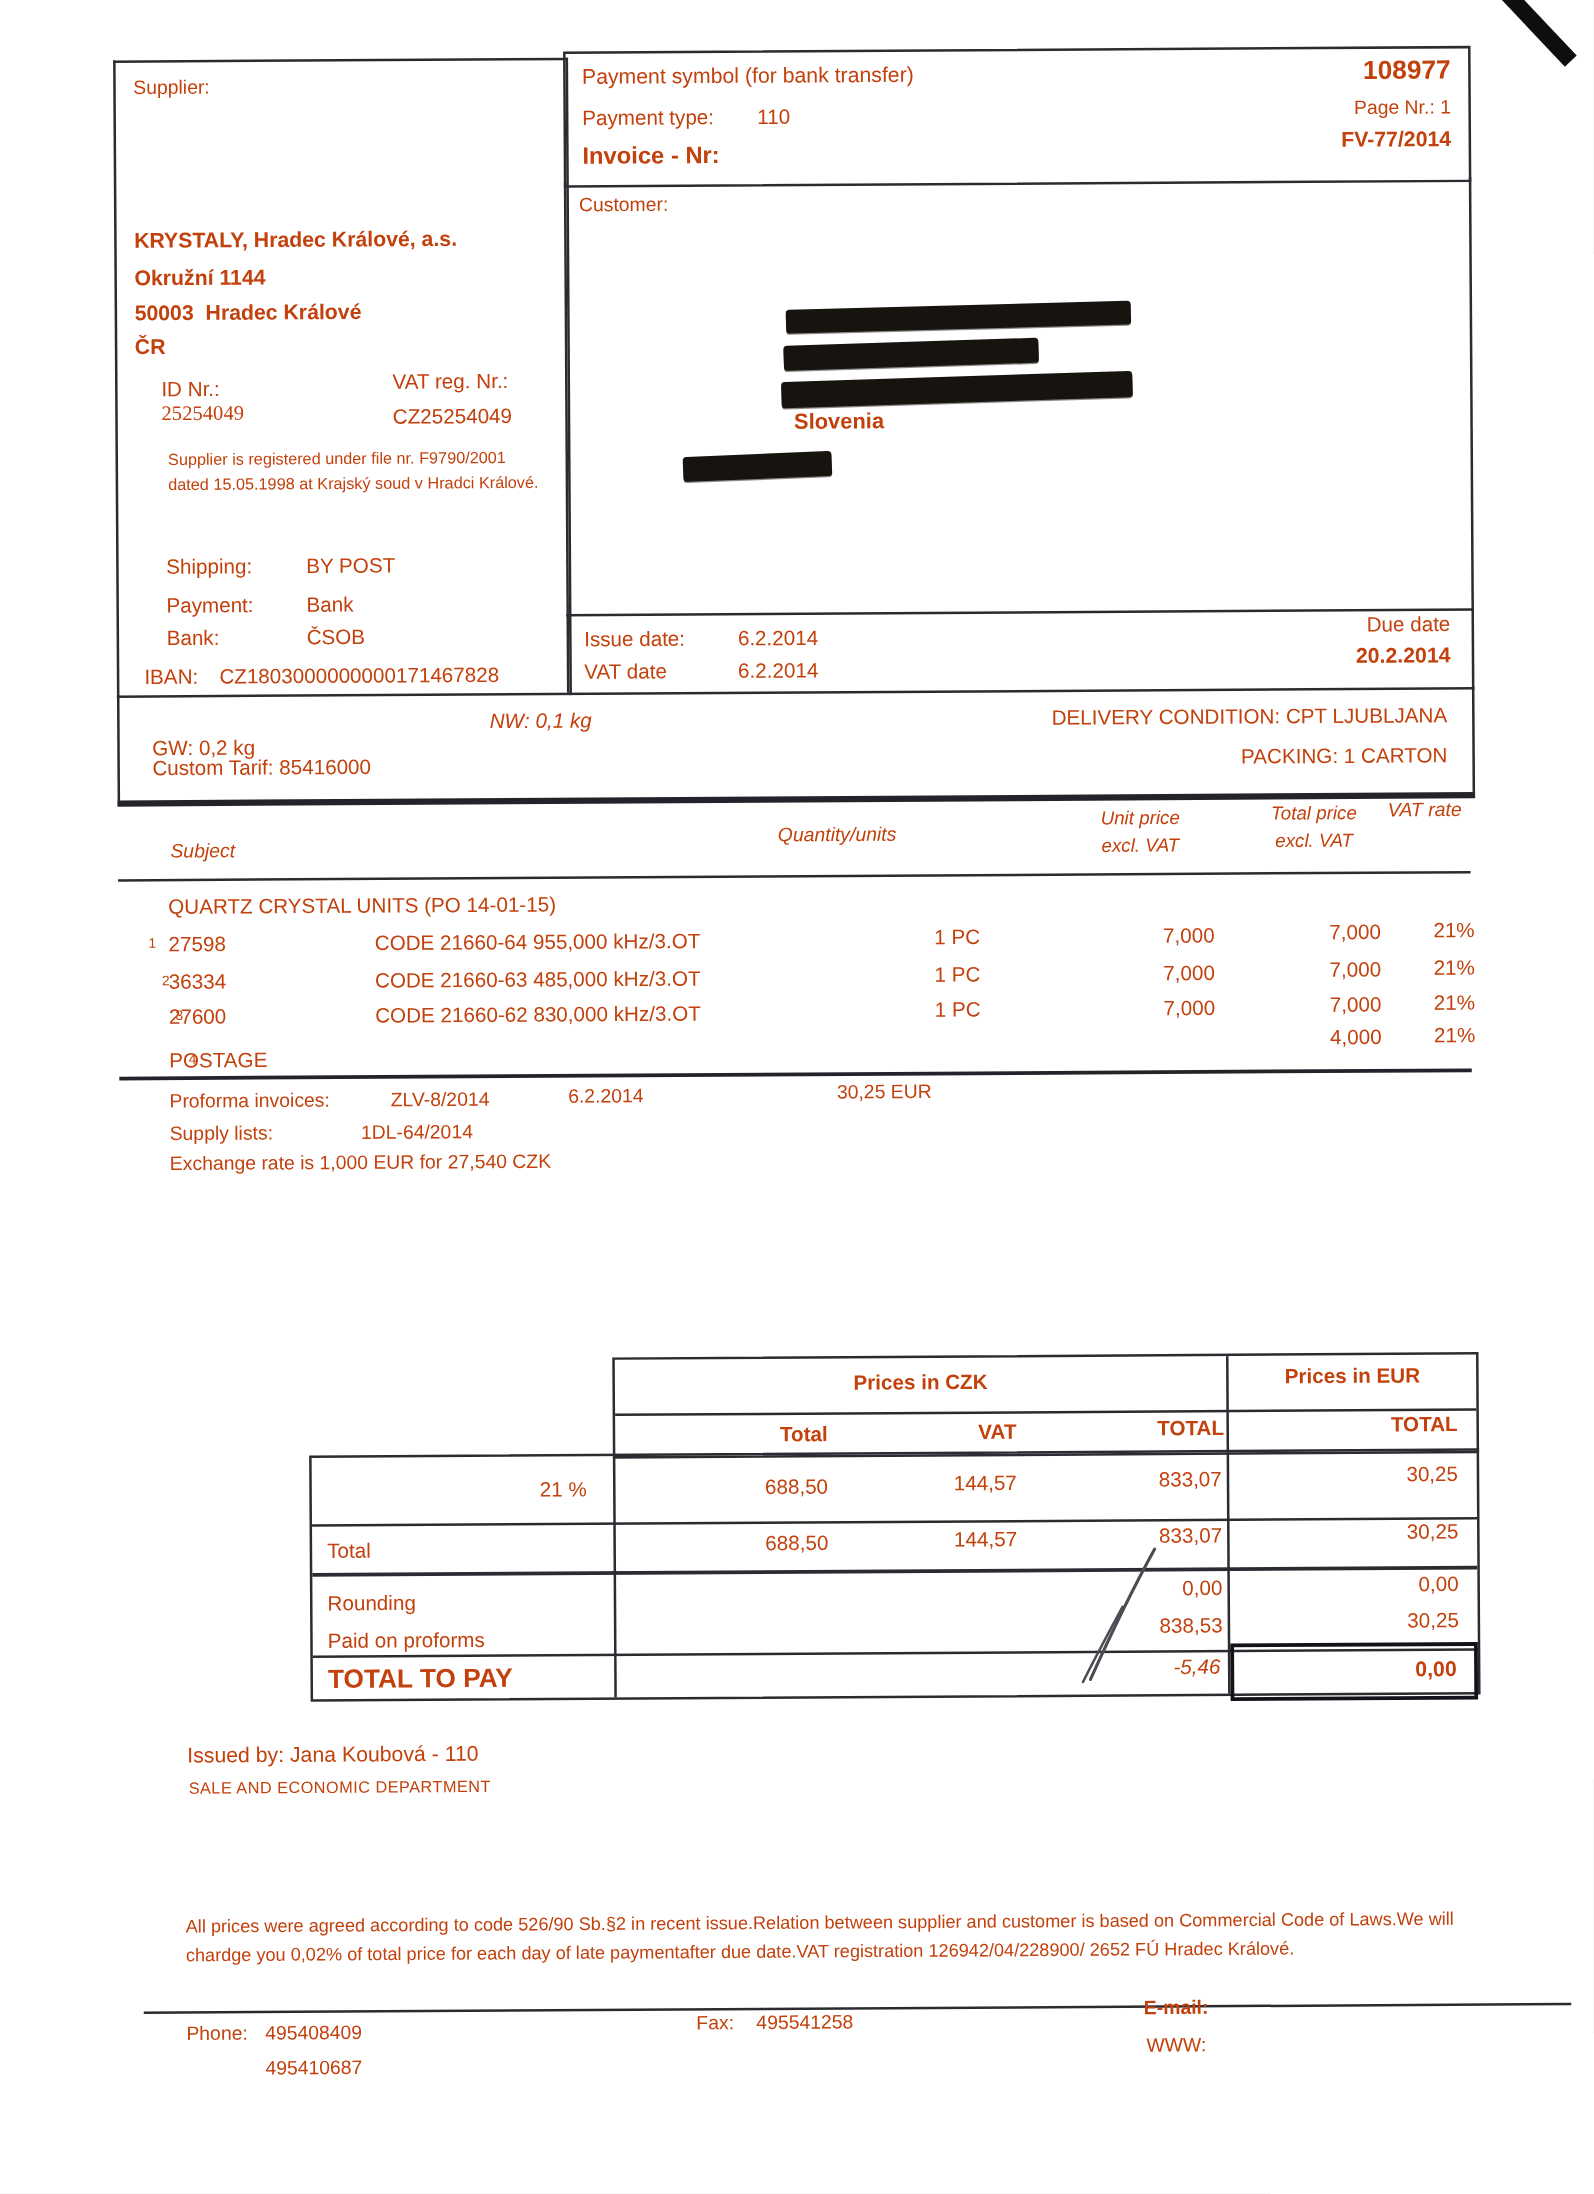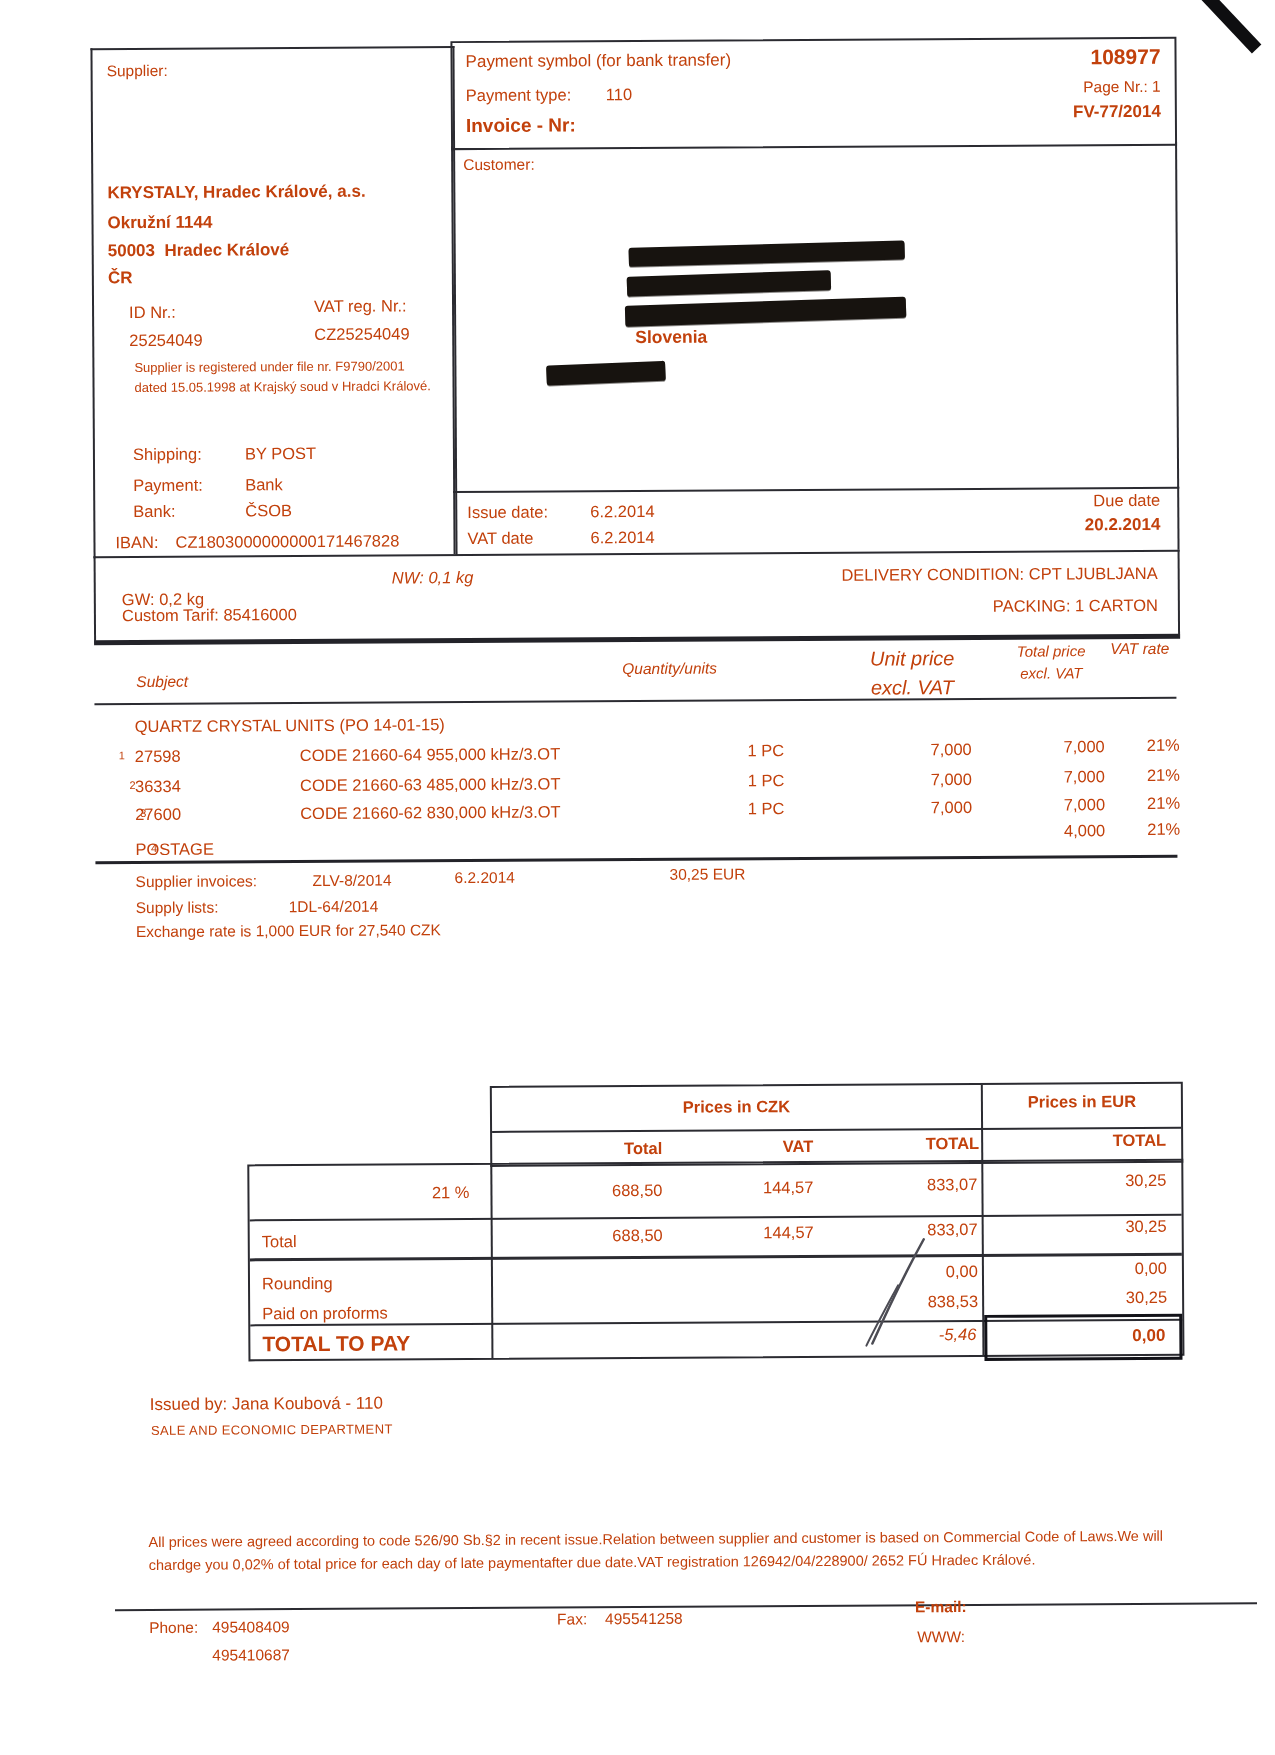--- a/index.html
+++ b/index.html
@@ -33,21 +33,21 @@
   <div class="artifact" style="left:1226px;top:-20px;width:13px;height:84px;transform:rotate(-43deg);"></div>
 
   <div class="box" style="left:95px;top:45px;width:360px;height:508px;border-bottom:none;">
     <span class="abs f15" style="left:14px;top:12px;">Supplier:</span>
     <span class="abs f17 b" style="left:14px;top:133px;">KRYSTALY, Hradec Králové, a.s.</span>
     <span class="abs f17 b" style="left:14px;top:163px;">Okružní 1144</span>
     <span class="abs f17 b pre" style="left:14px;top:191px;">50003  Hradec Králové</span>
     <span class="abs f17 b" style="left:14px;top:218px;">ČR</span>
     <span class="abs f16" style="left:35px;top:253px;">ID Nr.:</span>
     <span class="abs f16" style="left:220px;top:248px;">VAT reg. Nr.:</span>
-    <span class="abs f16" style="left:35px;top:281px;">25254049</span>
+    <span class="abs f16" style="left:35px;top:271px;font-family:Liberation Serif, serif;">25254049</span>
     <span class="abs f16" style="left:220px;top:276px;">CZ25254049</span>
     <span class="abs f13 note" style="left:40px;top:308px;width:300px;">Supplier is registered under file nr. F9790/2001 dated 15.05.1998 at Krajský soud v Hradci Králové.</span>
     <span class="abs f16" style="left:38px;top:395px;">Shipping:</span>
     <span class="abs f16" style="left:150px;top:395px;">BY POST</span>
     <span class="abs f16" style="left:38px;top:426px;">Payment:</span>
     <span class="abs f16" style="left:150px;top:426px;">Bank</span>
     <span class="abs f16" style="left:38px;top:452px;">Bank:</span>
     <span class="abs f16" style="left:150px;top:452px;">ČSOB</span>
     <span class="abs f16" style="left:20px;top:483px;">IBAN:</span>
     <span class="abs f16" style="left:80px;top:483px;">CZ1803000000000171467828</span>
@@ -85,21 +85,21 @@
     <span class="abs f16" style="left:26px;top:32px;text-align:center;">GW: 0,2 kg</span>
     <span class="abs f16" style="left:296px;top:12px;font-style:italic;">NW: 0,1 kg</span>
     <span class="abs f16" style="left:26px;top:48px;">Custom Tarif: 85416000</span>
     <span class="abs f16 r" style="left:600px;top:12px;width:462px;">DELIVERY CONDITION: CPT LJUBLJANA</span>
     <span class="abs f16 r" style="left:600px;top:44px;width:462px;">PACKING: 1 CARTON</span>
   </div>
 
   <div class="abs" style="left:95px;top:640px;width:1082px;height:60px;border-bottom:2px solid #2b2b31;">
     <span class="abs f15 it" style="left:42px;top:30px;">Subject</span>
     <span class="abs f15 it" style="left:528px;top:20px;">Quantity/units</span>
-    <div class="abs c it" style="left:770px;top:6px;width:96px;font-size:20px;line-height:1.45;">
+    <div class="abs c it" style="left:770px;top:6px;width:96px;font-size:15px;line-height:1.45;">
       <div>Unit price</div>
       <div>excl. VAT</div>
     </div>
     <div class="abs c it" style="left:905px;top:3px;width:104px;font-size:15px;line-height:1.45;">
       <div>Total price</div>
       <div>excl. VAT</div>
     </div>
     <span class="abs f15 it" style="left:1016px;top:3px;">VAT rate</span>
   </div>
 
@@ -134,21 +134,21 @@
     <span class="abs f16 r" style="left:1015px;top:97px;width:70px;">21%</span>
 
     
     <span class="abs f16 sup" style="left:24px;top:139px;">4</span>
     <span class="abs f16" style="left:40px;top:137px;">POSTAGE</span>
     <span class="abs f16 r" style="left:890px;top:124px;width:120px;">4,000</span>
     <span class="abs f16 r" style="left:1015px;top:123px;width:70px;">21%</span>
   </div>
 
   <div class="abs" style="left:95px;top:858px;width:760px;height:90px;">
-    <span class="abs f15" style="left:40px;top:12px;">Supplier invoices:</span>
+    <span class="abs f15" style="left:40px;top:12px;">Proforma invoices:</span>
     <span class="abs f15" style="left:217px;top:12px;">ZLV-8/2014</span>
     <span class="abs f15" style="left:359px;top:10px;">6.2.2014</span>
     <span class="abs f15" style="left:574px;top:8px;">30,25 EUR</span>
     <span class="abs f15" style="left:40px;top:38px;">Supply lists:</span>
     <span class="abs f15" style="left:193px;top:38px;">1DL-64/2014</span>
     <span class="abs f15" style="left:40px;top:62px;">Exchange rate is 1,000 EUR for 27,540 CZK</span>
   </div>
 
   <div class="box" style="left:488px;top:1085px;width:689px;height:77px;">
     <div class="vline" style="left:489px;top:0;height:77px;"></div>

